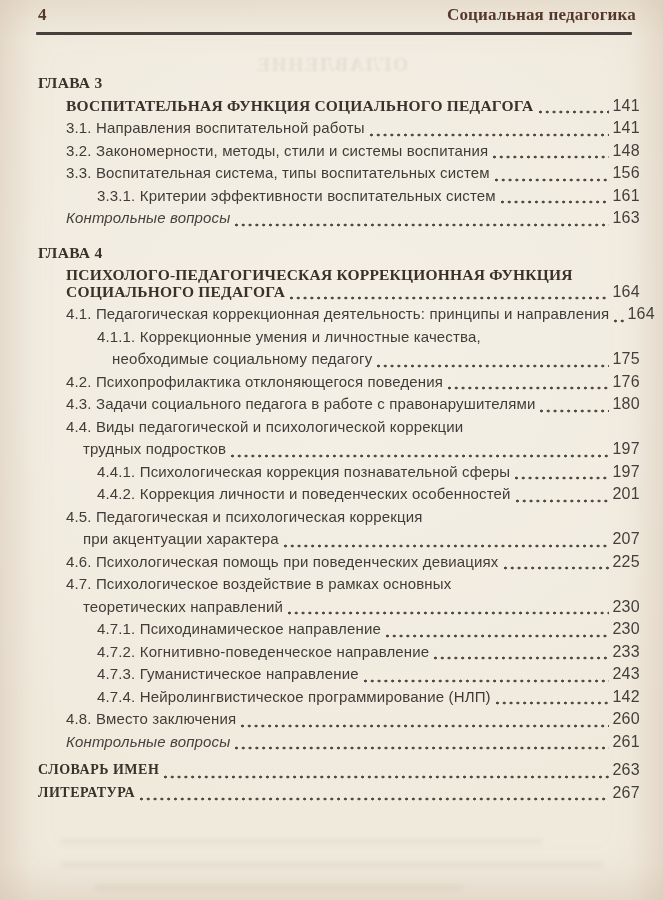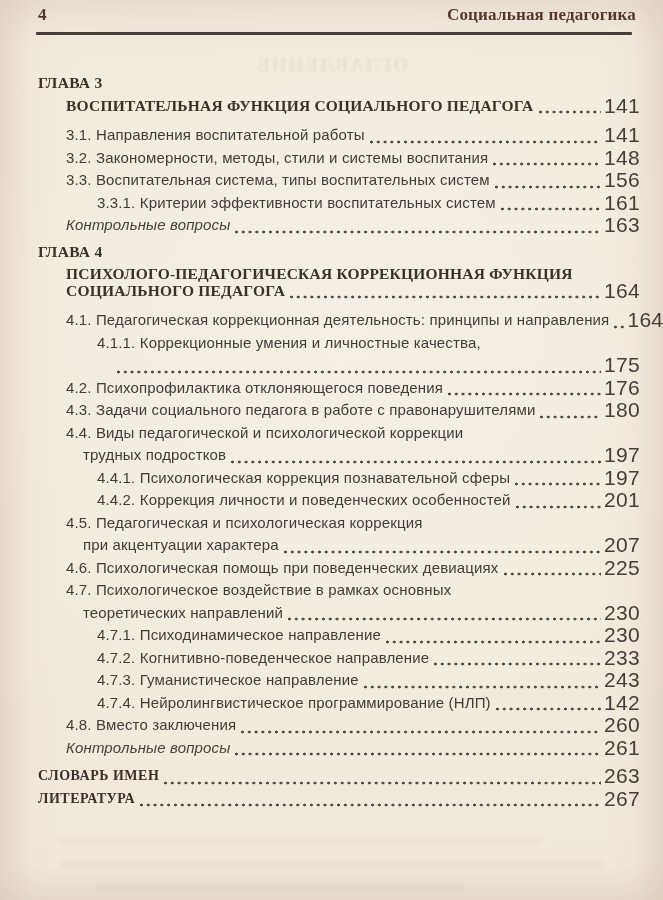--- a/index.html
+++ b/index.html
@@ -115,41 +115,41 @@
   .s-italic .t { font-style: italic; color: #45423c; }
   .s-back .t {
     font-family: "Liberation Serif", serif;
     font-weight: bold;
     font-size: 14px;
     color: #39312a;
     letter-spacing: 0.5px;
   }
 
   
-  .g-first   { margin-top: 7px; }
-  .g-chapter { margin-top: 4px; }
+  .g-first   { }
+  .g-chapter { margin-top: 12px; }
   .g-tight   { margin-top: -6px; }
   .g-back    { margin-top: 6px; }
 
   
   .leader {
     flex: 1 1 auto;
     min-width: 10px;
     align-self: flex-end;
     height: 4px;
     margin: 0 3px 3px 5px;
     background-image: radial-gradient(circle at 1.5px 2px, #504b45 1.25px, rgba(0,0,0,0) 1.7px);
     background-size: 6.8px 4px;
     background-repeat: repeat-x;
     background-position: left bottom;
   }
   .pg {
     font-family: "Liberation Sans", sans-serif;
     font-weight: normal;
-    font-size: 21px;
+    font-size: 16px;
     color: #423f3a;
     white-space: nowrap;
     letter-spacing: 0.3px;
   }
 </style>
 </head>
 <body>
 
 <div class="page">
 
@@ -212,20 +212,21 @@
       </div>
       <div class="row ind-1 s-item g-first">
         <span class="t">4.1. Педагогическая коррекционная деятельность: принципы и направления</span>
         <span class="leader"></span>
         <span class="pg">164</span>
       </div>
       <div class="row ind-2 s-item">
         <span class="t">4.1.1. Коррекционные умения и личностные качества,</span>
       </div>
       <div class="row ind-2c s-item">
+        <span class="t">необходимые социальному педагогу</span>
         <span class="leader"></span>
         <span class="pg">175</span>
       </div>
       <div class="row ind-1 s-item">
         <span class="t">4.2. Психопрофилактика отклоняющегося поведения</span>
         <span class="leader"></span>
         <span class="pg">176</span>
       </div>
       <div class="row ind-1 s-item">
         <span class="t">4.3. Задачи социального педагога в работе с правонарушителями</span>

